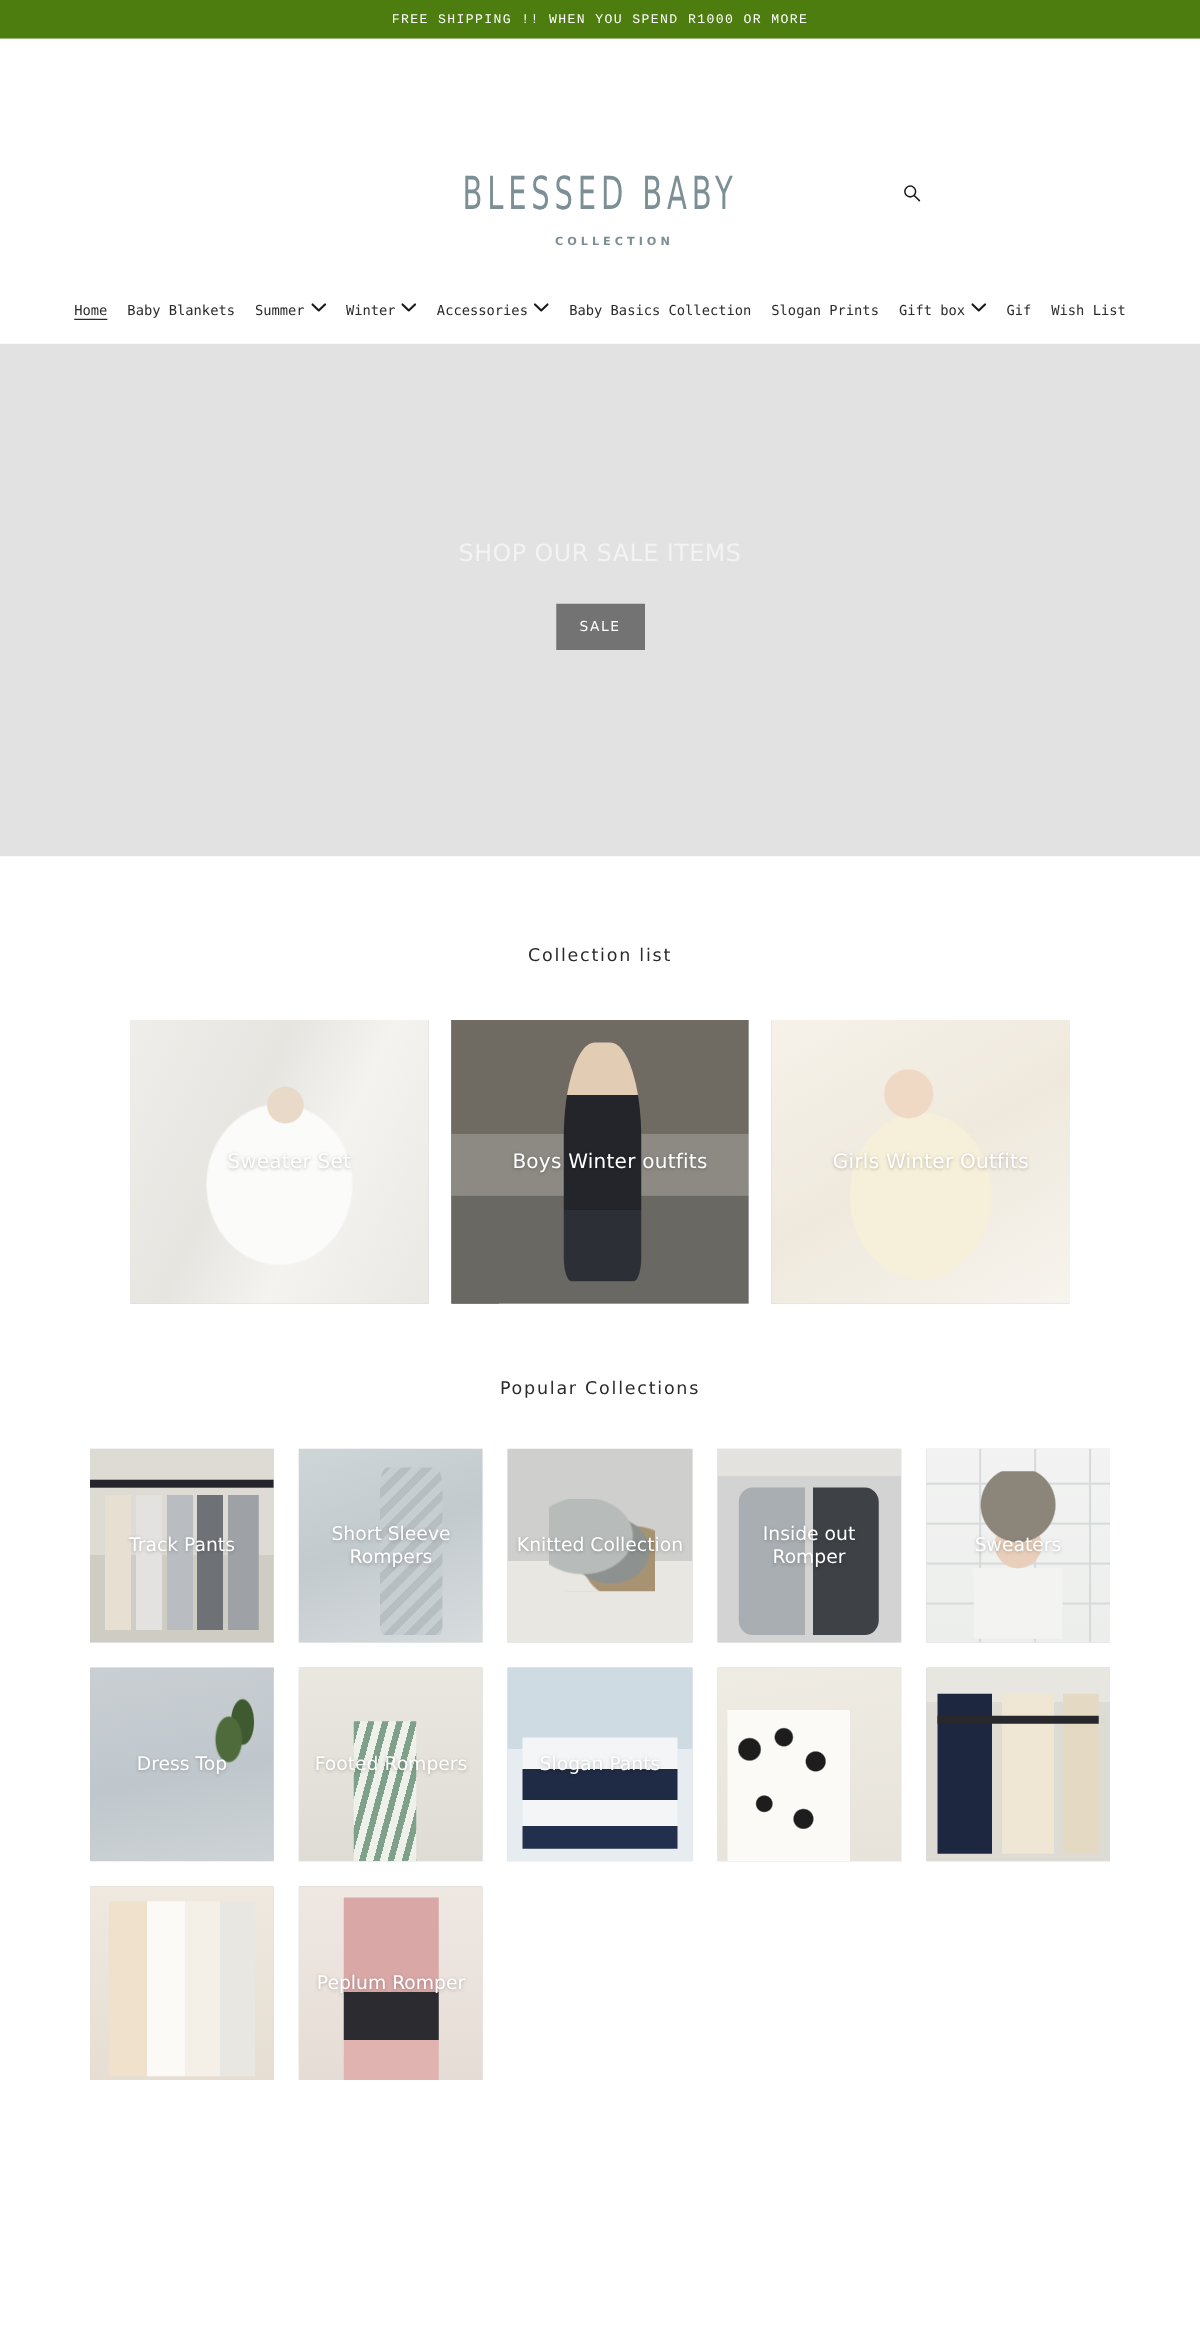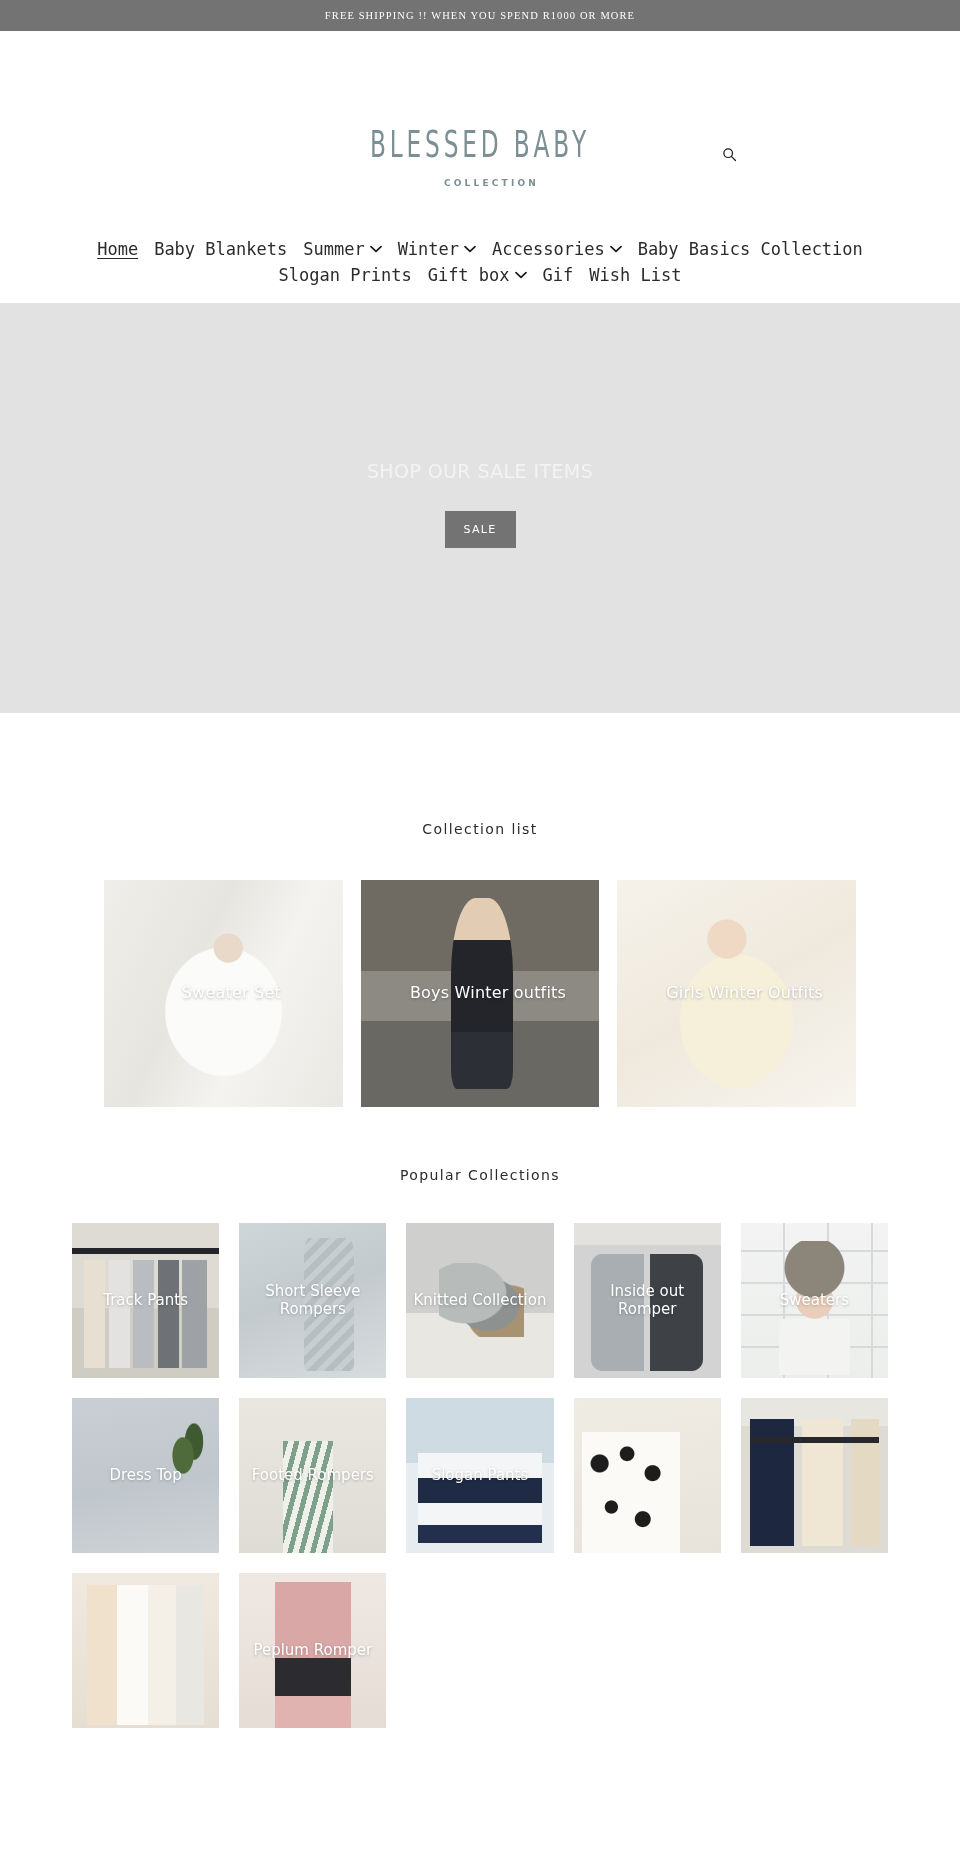--- a/index.html
+++ b/index.html
@@ -7,39 +7,39 @@
   html,body { width:960px; }
   body {
     background:#ffffff;
     font-family:"DejaVu Sans Mono", monospace;
     -webkit-font-smoothing:antialiased;
   }
 
   
   .announce {
     height:31px;
-    background:#737373;
+    background:#4d7c0f;
     color:#ffffff;
     display:flex;
     align-items:center;
     justify-content:center;
-    font-family:Liberation Serif, serif;
+    font-family:Liberation Mono, monospace;
     font-size:10.5px;
     letter-spacing:1.1px;
   }
 
   
   .header {
     position:relative;
     height:205px;
     background:#fff;
   }
   .brand {
     position:absolute;
-    left:0; right:0; top:0;
+    left:0; right:0; top:11px;
     padding-top:100px;
     text-align:center;
   }
   .brand-main {
     font-family:"DejaVu Sans", sans-serif;
     font-size:27px;
     font-weight:400;
     letter-spacing:4.5px;
     color:#7b8f95;
     line-height:1;
@@ -77,21 +77,21 @@
     text-align:center;
     line-height:1.55;
   }
   .nav-inner {
     display:block;
     padding:0 22px;
   }
   .nav-item {
     display:inline-block;
     font-family:"DejaVu Sans Mono", monospace;
-    font-size:17px;
+    font-size:11px;
     color:#2b2b2b;
     text-decoration:none;
     margin:0 8px;
     white-space:nowrap;
     cursor:pointer;
     vertical-align:middle;
   }
   .nav-item.active {
     text-decoration:underline;
     text-underline-offset:3px;
@@ -148,21 +148,21 @@
   .section-title {
     text-align:center;
     font-family:"DejaVu Sans", sans-serif;
     font-size:14px;
     font-weight:400;
     letter-spacing:1.4px;
     color:#2b2b2b;
   }
 
   
-  .collection-list-wrap { padding-top:108px; }
+  .collection-list-wrap { padding-top:72px; }
   .collection-row {
     margin-top:43px;
     display:flex;
     justify-content:center;
     gap:18px;
     padding:0 104px 0 104px;
   }
   .collection-card {
     position:relative;
     flex:1 1 0;

